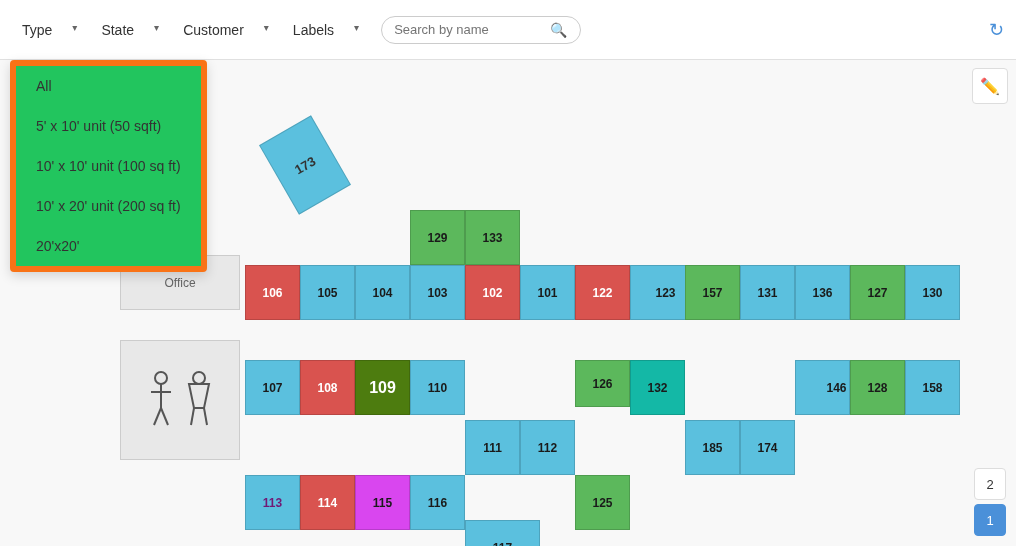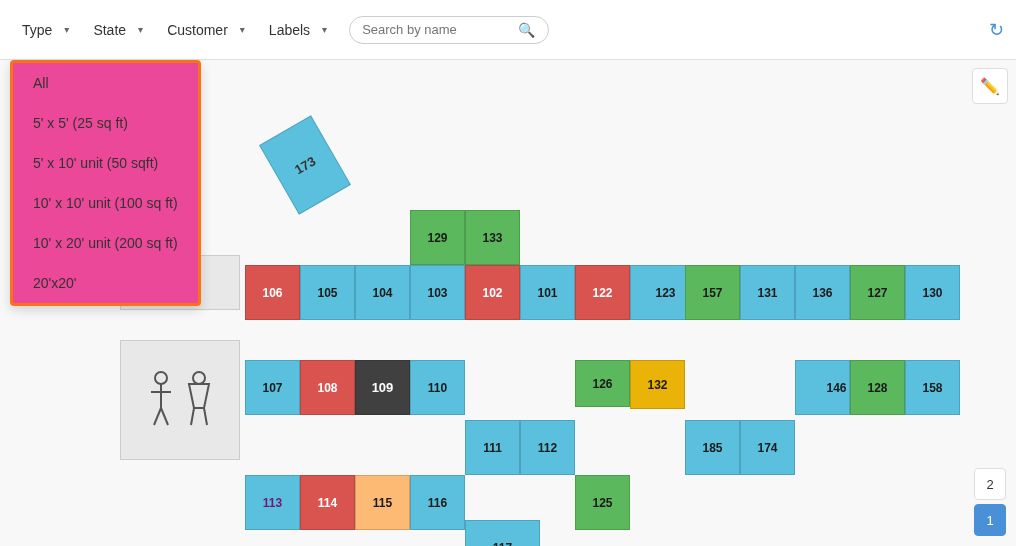--- a/index.html
+++ b/index.html
@@ -12,22 +12,22 @@
       padding: 8px 12px;
       border-bottom: 1px solid #e0e0e0;
       gap: 4px;
       background: #fff;
       position: relative;
       z-index: 100;
       height: 60px;
     }
     .toolbar-btn {
       display: flex;
-      align-items: center;
-      gap: 12px;
+      align-items: flex-start;
+      gap: 20px;
       padding: 6px 10px;
       border: none;
       background: none;
       cursor: pointer;
       font-size: 14px;
       color: #333;
       font-weight: 500;
     }
     .toolbar-btn .arrow {
       font-size: 10px;
@@ -60,22 +60,22 @@
       cursor: pointer;
       color: #4a90d9;
       font-size: 18px;
     }
 
     
     .dropdown-menu {
       position: absolute;
       top: 60px;
       left: 10px;
-      background: #ec4899;
-      border: 3px solid #f97316;
+      background: #22c55e;
+      border: 6px solid #f97316;
       border-radius: 4px;
       box-shadow: 0 4px 12px rgba(0,0,0,0.15);
       min-width: 180px;
       z-index: 200;
     }
     .dropdown-item {
       padding: 12px 20px;
       font-size: 14px;
       color: #333;
       cursor: pointer;
@@ -225,21 +225,20 @@
   </button>
   <div class="search-box">
     <input type="text" placeholder="Search by name" style="">
     <span class="search-icon-svg">🔍</span>
   </div>
   <button class="refresh-btn">↻</button>
 </div>
 
 <div class="dropdown-menu">
   <div class="dropdown-item">All</div>
-  <div class="dropdown-item">5' x 5' (25 sq ft)</div>
   <div class="dropdown-item">5' x 10' unit (50 sqft)</div>
   <div class="dropdown-item">10' x 10' unit (100 sq ft)</div>
   <div class="dropdown-item">10' x 20' unit (200 sq ft)</div>
   <div class="dropdown-item">20'x20'</div>
 </div>
 
 <div class="map-area">
 
   <button class="edit-btn">
     <span>✏️</span>
@@ -283,34 +282,34 @@
       <div style="position: absolute; top: 205px; left: 520px; width: 55px; height: 55px; background: rgb(91, 192, 222); color: rgb(26, 26, 26); display: flex; align-items: center; justify-content: center; font-size: 12px; font-weight: 600; border: 1px solid rgba(0, 0, 0, 0.15); cursor: pointer;">101</div>
       <div style="position: absolute; top: 205px; left: 575px; width: 55px; height: 55px; background: rgb(217, 83, 79); color: rgb(255, 255, 255); display: flex; align-items: center; justify-content: center; font-size: 12px; font-weight: 600; border: 1px solid rgba(0, 0, 0, 0.15); cursor: pointer;">122</div>
       <div style="position: absolute; top: 205px; left: 630px; width: 71px; height: 55px; background: rgb(91, 192, 222); color: rgb(26, 26, 26); display: flex; align-items: center; justify-content: center; font-size: 12px; font-weight: 600; border: 1px solid rgba(0, 0, 0, 0.15); cursor: pointer;">123</div>
       <div style="position: absolute; top: 205px; left: 685px; width: 55px; height: 55px; background: rgb(92, 184, 92); color: rgb(26, 26, 26); display: flex; align-items: center; justify-content: center; font-size: 12px; font-weight: 600; border: 1px solid rgba(0, 0, 0, 0.15); cursor: pointer;">157</div>
       <div style="position: absolute; top: 205px; left: 740px; width: 55px; height: 55px; background: rgb(91, 192, 222); color: rgb(26, 26, 26); display: flex; align-items: center; justify-content: center; font-size: 12px; font-weight: 600; border: 1px solid rgba(0, 0, 0, 0.15); cursor: pointer;">131</div>
       <div style="position: absolute; top: 205px; left: 795px; width: 55px; height: 55px; background: rgb(91, 192, 222); color: rgb(26, 26, 26); display: flex; align-items: center; justify-content: center; font-size: 12px; font-weight: 600; border: 1px solid rgba(0, 0, 0, 0.15); cursor: pointer;">136</div>
       <div style="position: absolute; top: 205px; left: 850px; width: 55px; height: 55px; background: rgb(92, 184, 92); color: rgb(26, 26, 26); display: flex; align-items: center; justify-content: center; font-size: 12px; font-weight: 600; border: 1px solid rgba(0, 0, 0, 0.15); cursor: pointer;">127</div>
       <div style="position: absolute; top: 205px; left: 905px; width: 55px; height: 55px; background: rgb(91, 192, 222); color: rgb(26, 26, 26); display: flex; align-items: center; justify-content: center; font-size: 12px; font-weight: 600; border: 1px solid rgba(0, 0, 0, 0.15); cursor: pointer;">130</div>
       <div style="position: absolute; top: 300px; left: 245px; width: 55px; height: 55px; background: rgb(91, 192, 222); color: rgb(26, 26, 26); display: flex; align-items: center; justify-content: center; font-size: 12px; font-weight: 600; border: 1px solid rgba(0, 0, 0, 0.15); cursor: pointer;">107</div>
       <div style="position: absolute; top: 300px; left: 300px; width: 55px; height: 55px; background: rgb(217, 83, 79); color: rgb(255, 255, 255); display: flex; align-items: center; justify-content: center; font-size: 12px; font-weight: 600; border: 1px solid rgba(0, 0, 0, 0.15); cursor: pointer;">108</div>
-      <div style="position: absolute; top: 300px; left: 355px; width: 55px; height: 55px; background: #404040; color: rgb(255, 255, 255); display: flex; align-items: center; justify-content: center; font-size: 13px; font-weight: 600; border: 1px solid rgba(0, 0, 0, 0.15); cursor: pointer;">109</div>
+      <div style="position: absolute; top: 300px; left: 355px; width: 55px; height: 55px; background: #4d7c0f; color: rgb(255, 255, 255); display: flex; align-items: center; justify-content: center; font-size: 16px; font-weight: 600; border: 1px solid rgba(0, 0, 0, 0.15); cursor: pointer;">109</div>
       <div style="position: absolute; top: 300px; left: 410px; width: 55px; height: 55px; background: rgb(91, 192, 222); color: rgb(26, 26, 26); display: flex; align-items: center; justify-content: center; font-size: 12px; font-weight: 600; border: 1px solid rgba(0, 0, 0, 0.15); cursor: pointer;">110</div>
       <div style="position: absolute; top: 360px; left: 465px; width: 55px; height: 55px; background: rgb(91, 192, 222); color: rgb(26, 26, 26); display: flex; align-items: center; justify-content: center; font-size: 12px; font-weight: 600; border: 1px solid rgba(0, 0, 0, 0.15); cursor: pointer;">111</div>
       <div style="position: absolute; top: 360px; left: 520px; width: 55px; height: 55px; background: rgb(91, 192, 222); color: rgb(26, 26, 26); display: flex; align-items: center; justify-content: center; font-size: 12px; font-weight: 600; border: 1px solid rgba(0, 0, 0, 0.15); cursor: pointer;">112</div>
       <div style="position: absolute; top: 300px; left: 575px; width: 55px; height: 47px; background: rgb(92, 184, 92); color: rgb(26, 26, 26); display: flex; align-items: center; justify-content: center; font-size: 12px; font-weight: 600; border: 1px solid rgba(0, 0, 0, 0.15); cursor: pointer;">126</div>
-      <div style="position: absolute; top: 300px; left: 630px; width: 55px; height: 49px; background: #eab308; color: rgb(26, 26, 26); display: flex; align-items: center; justify-content: center; font-size: 12px; font-weight: 600; border: 1px solid rgba(0, 0, 0, 0.15); cursor: pointer;">132</div>
+      <div style="position: absolute; top: 300px; left: 630px; width: 55px; height: 55px; background: #14b8a6; color: rgb(26, 26, 26); display: flex; align-items: center; justify-content: center; font-size: 12px; font-weight: 600; border: 1px solid rgba(0, 0, 0, 0.15); cursor: pointer;">132</div>
       <div style="position: absolute; top: 360px; left: 685px; width: 55px; height: 55px; background: rgb(91, 192, 222); color: rgb(26, 26, 26); display: flex; align-items: center; justify-content: center; font-size: 12px; font-weight: 600; border: 1px solid rgba(0, 0, 0, 0.15); cursor: pointer;">185</div>
       <div style="position: absolute; top: 360px; left: 740px; width: 55px; height: 55px; background: rgb(91, 192, 222); color: rgb(26, 26, 26); display: flex; align-items: center; justify-content: center; font-size: 12px; font-weight: 600; border: 1px solid rgba(0, 0, 0, 0.15); cursor: pointer;">174</div>
       <div style="position: absolute; top: 300px; left: 795px; width: 55px; height: 55px; background: rgb(91, 192, 222); color: rgb(26, 26, 26); display: flex; align-items: center; justify-content: center; font-size: 12px; font-weight: 600; border: 1px solid rgba(0, 0, 0, 0.15); cursor: pointer; padding-left: 28px;">146</div>
       <div style="position: absolute; top: 300px; left: 850px; width: 55px; height: 55px; background: rgb(92, 184, 92); color: rgb(26, 26, 26); display: flex; align-items: center; justify-content: center; font-size: 12px; font-weight: 600; border: 1px solid rgba(0, 0, 0, 0.15); cursor: pointer;">128</div>
       <div style="position: absolute; top: 300px; left: 905px; width: 55px; height: 55px; background: rgb(91, 192, 222); color: rgb(26, 26, 26); display: flex; align-items: center; justify-content: center; font-size: 12px; font-weight: 600; border: 1px solid rgba(0, 0, 0, 0.15); cursor: pointer;">158</div>
       <div style="position: absolute; top: 415px; left: 245px; width: 55px; height: 55px; background: rgb(91, 192, 222); color: #701a75; display: flex; align-items: center; justify-content: center; font-size: 12px; font-weight: 600; border: 1px solid rgba(0, 0, 0, 0.15); cursor: pointer;">113</div>
       <div style="position: absolute; top: 415px; left: 300px; width: 55px; height: 55px; background: rgb(217, 83, 79); color: rgb(255, 255, 255); display: flex; align-items: center; justify-content: center; font-size: 12px; font-weight: 600; border: 1px solid rgba(0, 0, 0, 0.15); cursor: pointer;">114</div>
-      <div style="position: absolute; top: 415px; left: 355px; width: 55px; height: 55px; background: #fdba74; color: rgb(26, 26, 26); display: flex; align-items: center; justify-content: center; font-size: 12px; font-weight: 600; border: 1px solid rgba(0, 0, 0, 0.15); cursor: pointer;">115</div>
+      <div style="position: absolute; top: 415px; left: 355px; width: 55px; height: 55px; background: #d946ef; color: rgb(26, 26, 26); display: flex; align-items: center; justify-content: center; font-size: 12px; font-weight: 600; border: 1px solid rgba(0, 0, 0, 0.15); cursor: pointer;">115</div>
       <div style="position: absolute; top: 415px; left: 410px; width: 55px; height: 55px; background: rgb(91, 192, 222); color: rgb(26, 26, 26); display: flex; align-items: center; justify-content: center; font-size: 12px; font-weight: 600; border: 1px solid rgba(0, 0, 0, 0.15); cursor: pointer;">116</div>
       <div style="position: absolute; top: 415px; left: 575px; width: 55px; height: 55px; background: rgb(92, 184, 92); color: rgb(26, 26, 26); display: flex; align-items: center; justify-content: center; font-size: 12px; font-weight: 600; border: 1px solid rgba(0, 0, 0, 0.15); cursor: pointer;">125</div>
       <div style="position: absolute; top: 460px; left: 465px; width: 75px; height: 55px; background: rgb(91, 192, 222); color: rgb(26, 26, 26); display: flex; align-items: center; justify-content: center; font-size: 12px; font-weight: 600; border: 1px solid rgba(0, 0, 0, 0.15); cursor: pointer;">117</div>
     </div>
 
   <div class="pagination">
     <button class="page-btn">2</button>
     <button class="page-btn active">1</button>
   </div>
 

